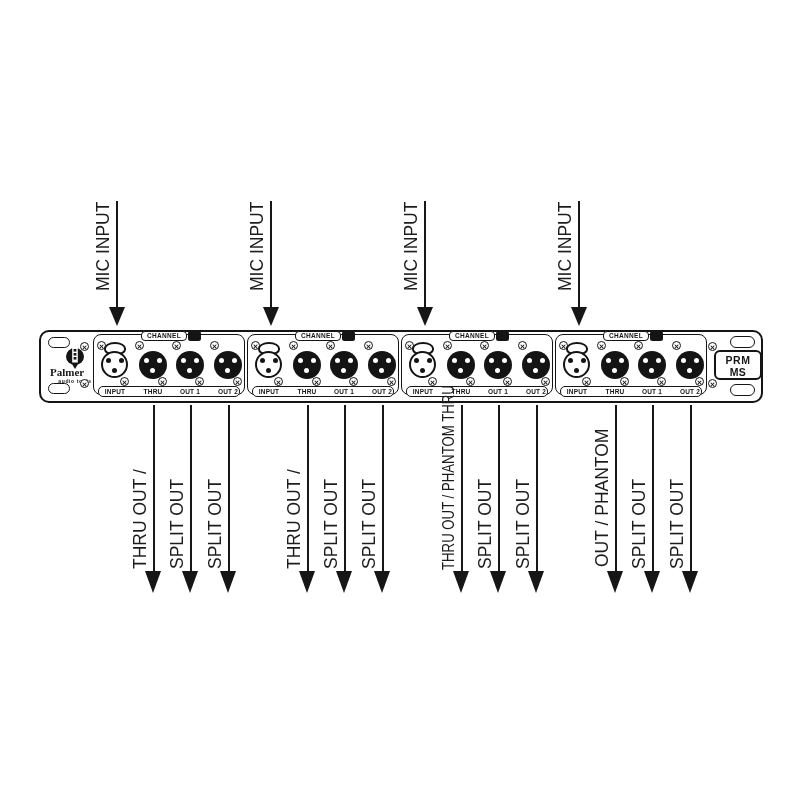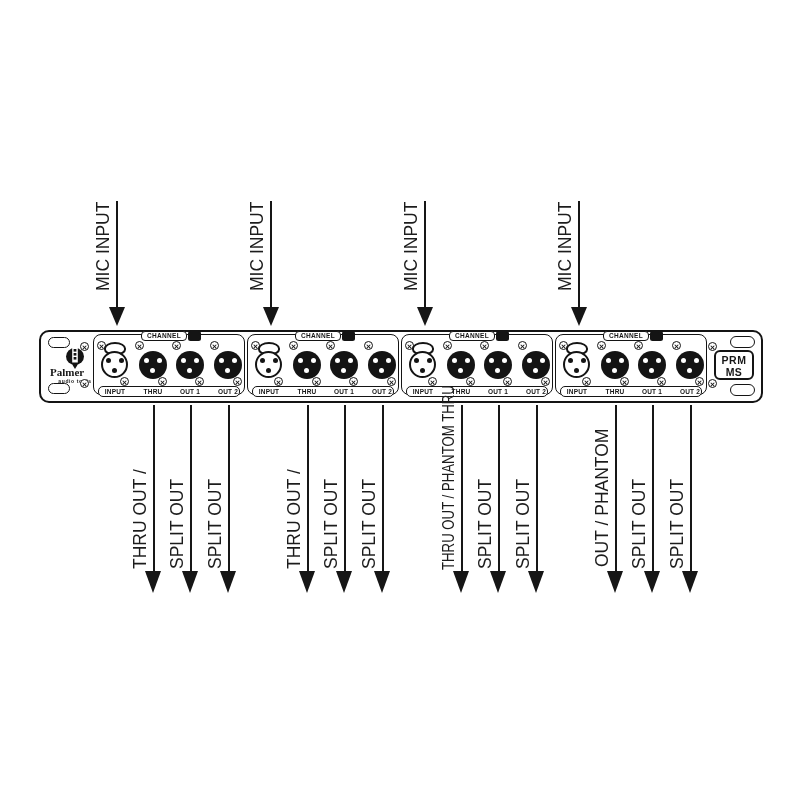--- a/index.html
+++ b/index.html
@@ -33,21 +33,21 @@
         border-radius:50% 50% 42% 42%;background:#fff;box-sizing:border-box;}
   .fx{position:absolute;top:351px;width:27px;height:27px;border:2.4px solid #141414;border-radius:50%;
       background:#fff;box-sizing:border-box;}
   .mx{position:absolute;top:351px;width:28px;height:28px;background:#141414;border-radius:50%;}
   .pin{position:absolute;width:5px;height:5px;border-radius:50%;}
   .pin.b{background:#141414;} .pin.w{background:#fff;}
   .strip{position:absolute;top:386px;width:142px;height:10.5px;border:1.4px solid #141414;
          border-radius:5px;background:#fff;box-sizing:border-box;}
   .clab{position:absolute;top:387.5px;width:32px;text-align:center;font-size:6.5px;font-weight:700;
         letter-spacing:.2px;line-height:8px;}
-  .badge{position:absolute;left:714px;top:350px;width:40px;height:30px;border:2px solid #141414;
+  .badge{position:absolute;left:714px;top:350px;width:48px;height:30px;border:2px solid #141414;
          border-radius:6px;background:#fff;box-sizing:border-box;text-align:center;font-weight:700;
          font-size:10.5px;line-height:12.5px;padding-top:1.5px;letter-spacing:.5px;}
   .brand{position:absolute;left:50px;top:367px;width:50px;text-align:left;
          font-family:"Liberation Serif",serif;font-weight:700;font-size:11px;line-height:11px;}
   .tag2{position:absolute;left:50px;top:378px;width:50px;text-align:center;font-size:5px;
         font-weight:700;letter-spacing:.6px;line-height:6px;}
 </style>
 </head>
 <body>
 

